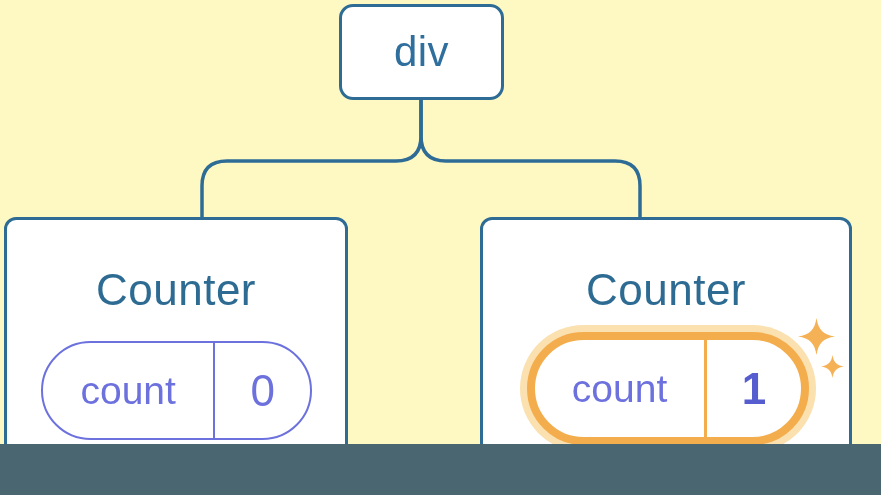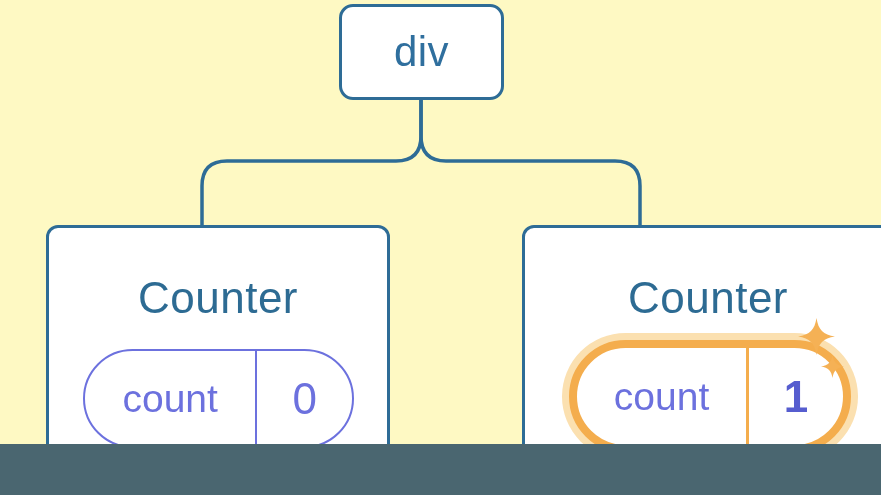--- a/index.html
+++ b/index.html
@@ -28,27 +28,26 @@
     letter-spacing: 0.5px;
   }
 
   
   .connector { position: absolute; left: 0; top: 0; }
   .connector path { stroke: #2e6c96; stroke-width: 3.5; fill: none; }
 
   
   .card {
     position: absolute;
-    top: 225px;
+    top: 217px;
     height: 268px;
     box-sizing: border-box;
     background: #ffffff;
     border: 3px solid #2e6c96;
     border-radius: 12px;
-    margin-left: 42px;
   }
   .card-left  { left: 4px;  width: 344px; }
   .card-right { left: 480px; width: 372px; }
 
   .card-title {
     position: absolute;
     top: 48px; left: 0; right: 0;
     text-align: center;
     color: #2d6b93;
     font-size: 44px;

